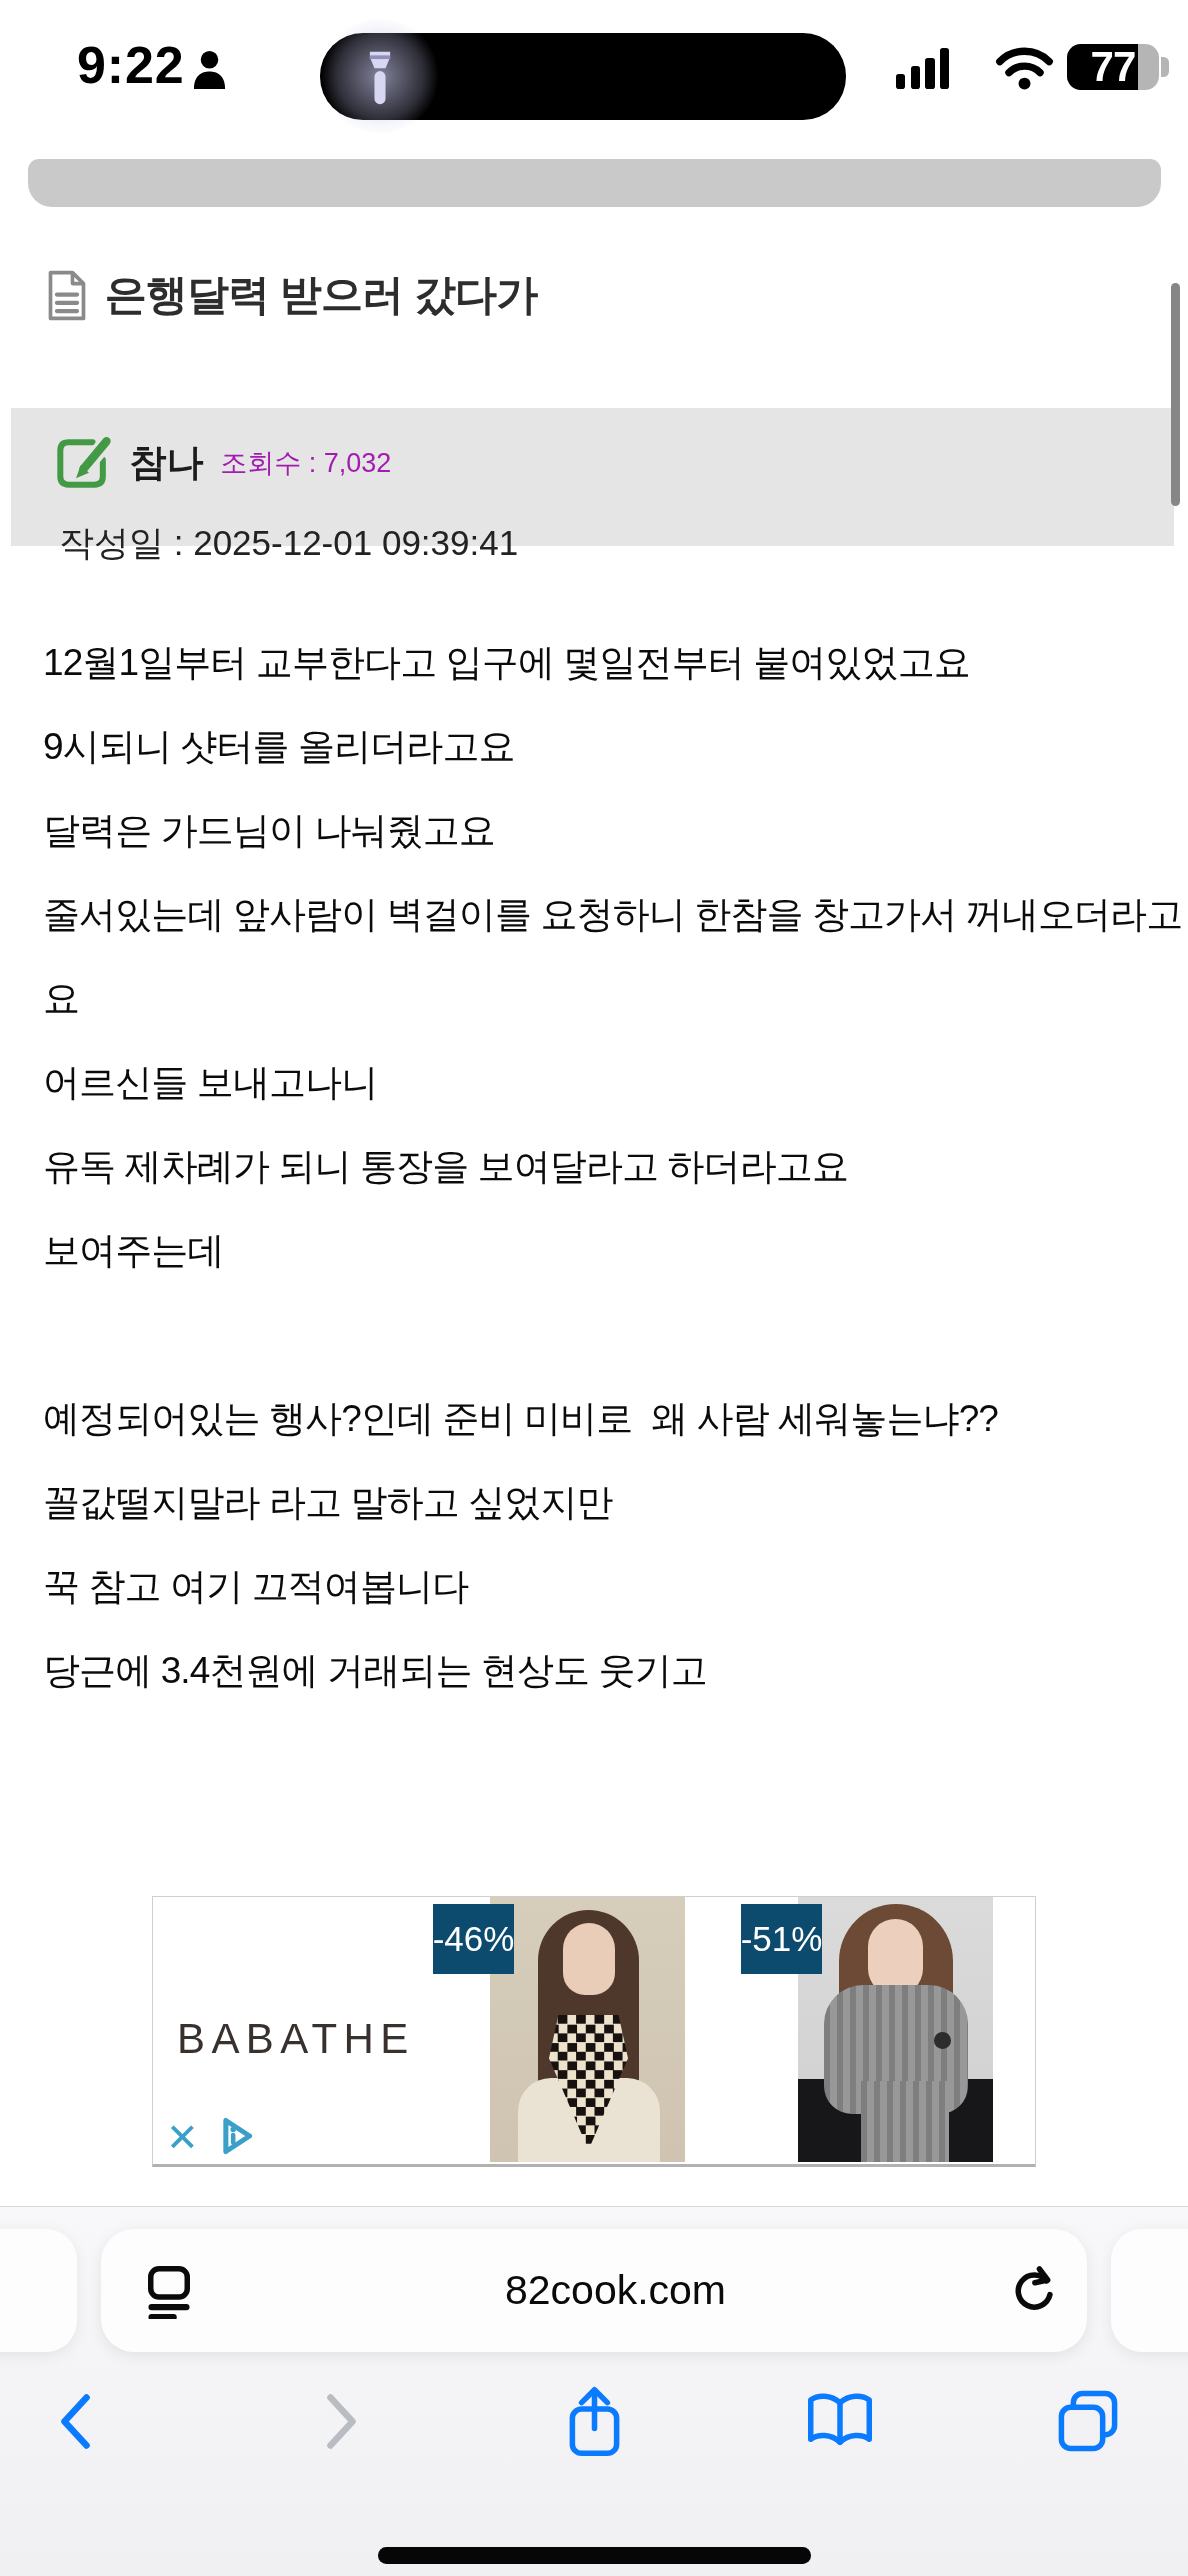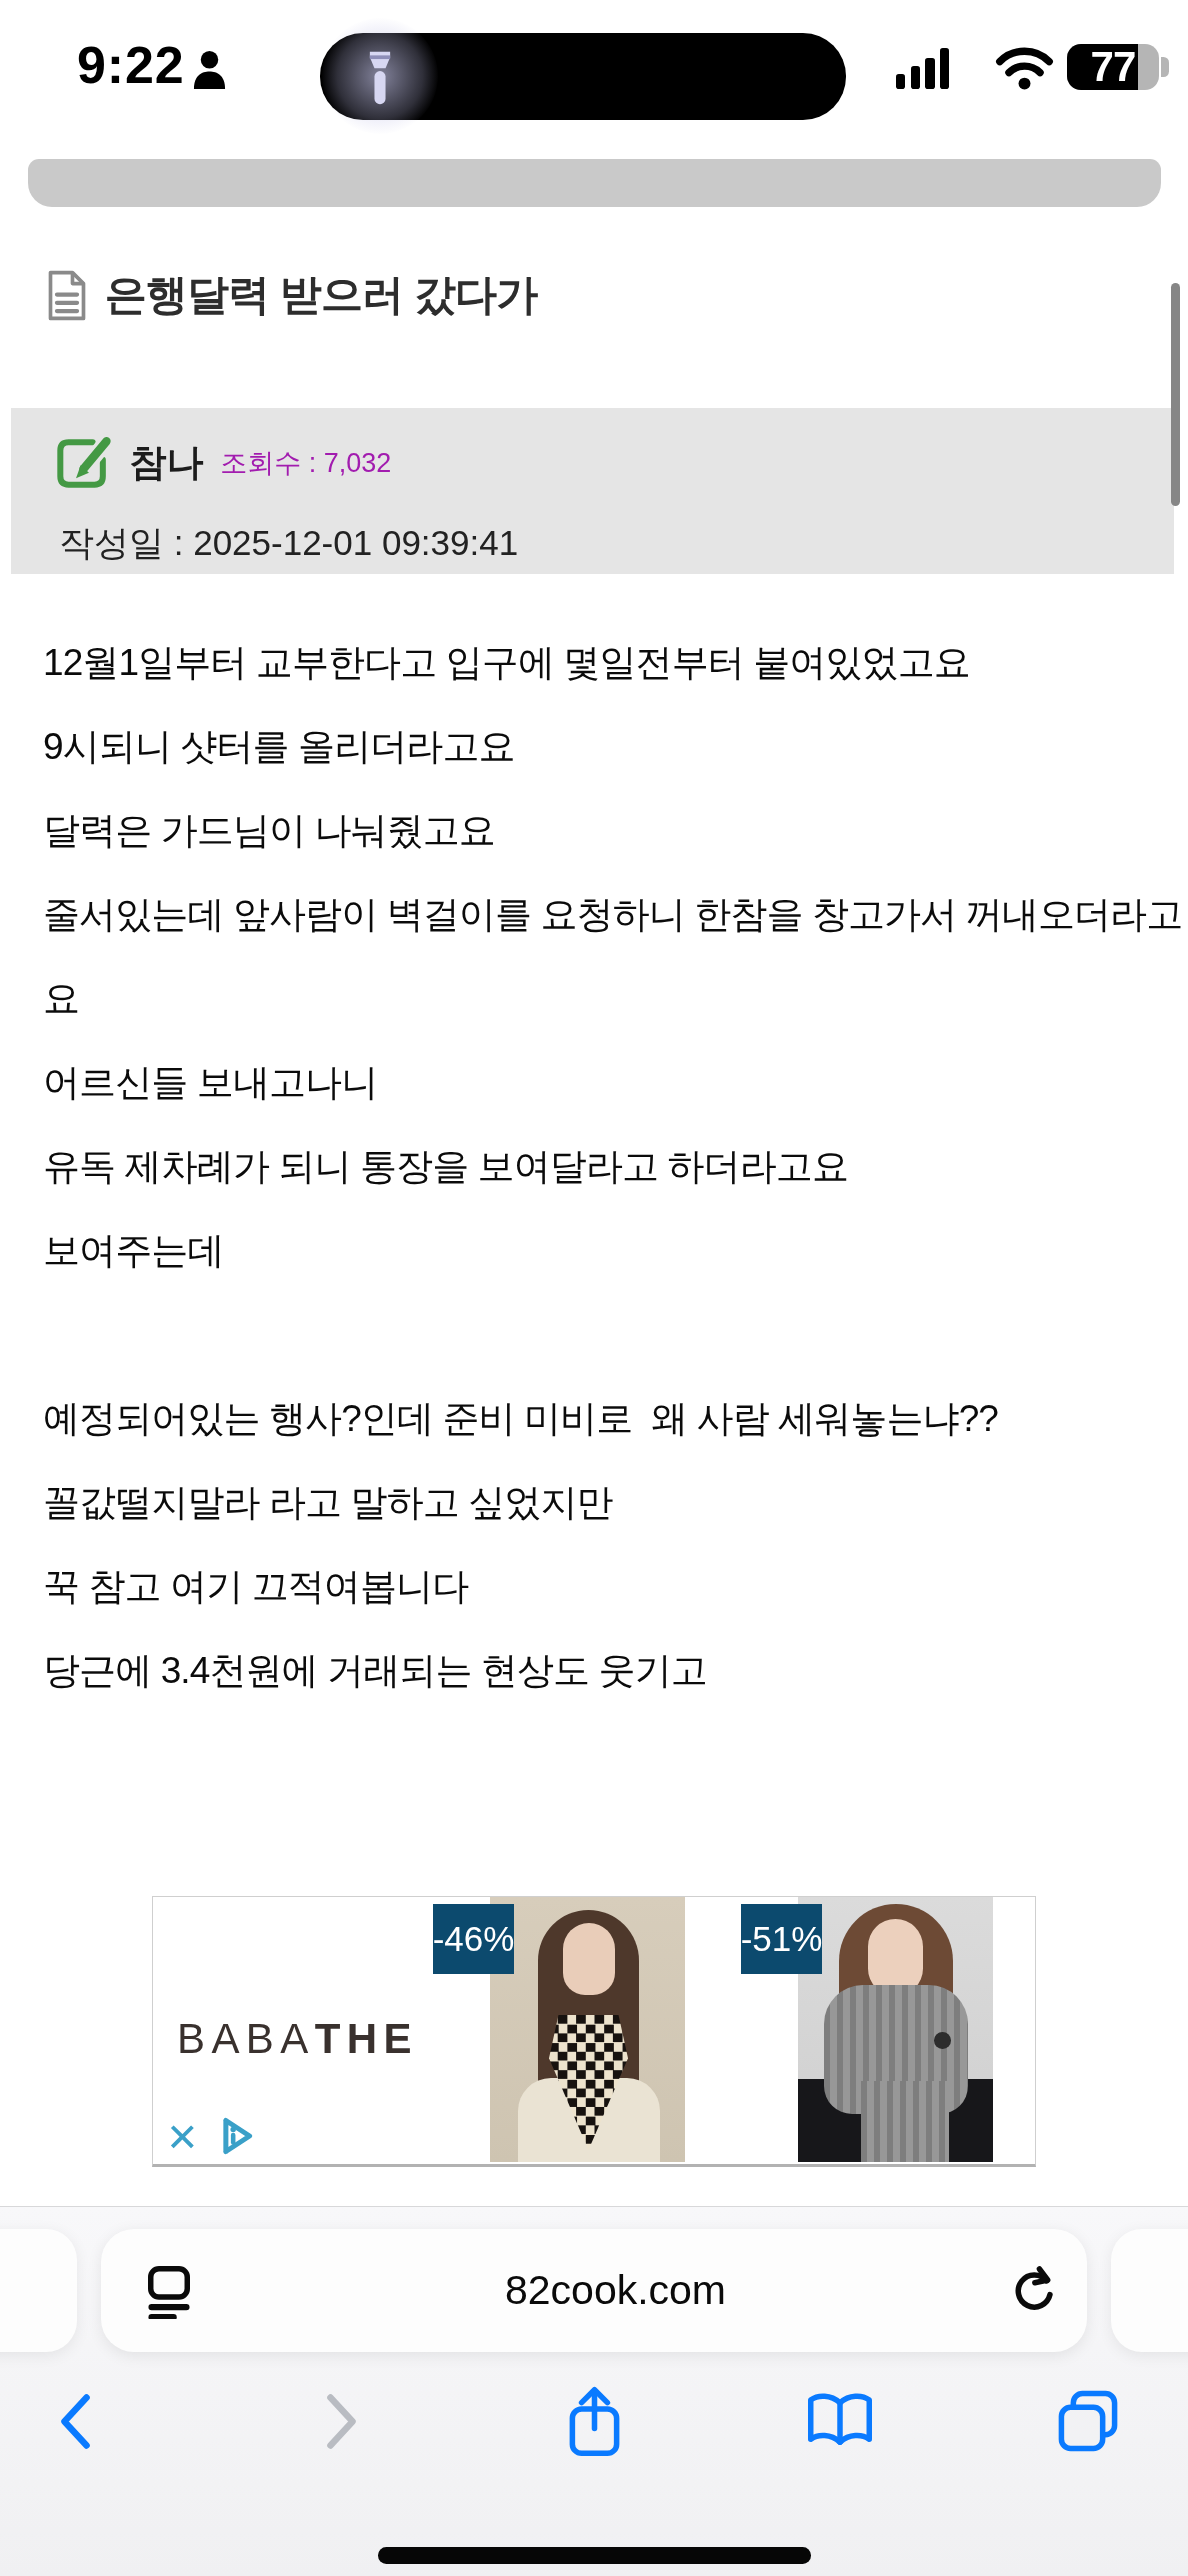--- a/index.html
+++ b/index.html
@@ -28,37 +28,37 @@
   .batt .pct{position:absolute;inset:0;display:flex;align-items:center;justify-content:center;
     color:#fff;font-size:42px;font-weight:700;letter-spacing:-0.9px;}
   .batt-nub{left:1161px;top:57px;width:8.3px;height:20px;background:#b5b5b5;border-radius:0 5.5px 5.5px 0;}
 
   
   .top-banner{left:28px;top:159px;width:1133px;height:48px;background:#c9c9c9;border-radius:11px 11px 24px 24px;}
 
   
   .title-row{left:44px;top:267px;display:flex;align-items:center;gap:14.7px;}
   .post-title{font-size:42px;font-weight:700;color:#2d2d2d;letter-spacing:-0.9px;}
-  .meta-box{left:11px;top:408px;width:1163px;height:166px;background:#e5e5e5;}
+  .meta-box{left:11px;top:408px;width:1163px;height:138px;background:#e5e5e5;}
   .meta-row1{position:absolute;left:41px;top:24px;display:flex;align-items:center;gap:16.6px;}
   .meta-author{font-size:37px;font-weight:700;color:#1c1c1c;}
   .meta-views{font-size:27px;color:#a21caf;}
   .meta-date{position:absolute;left:48px;top:112px;font-size:35px;color:#222;}
   .scrollbar{left:1171px;top:283px;width:9.2px;height:223px;background:#868686;border-radius:4.6px;}
 
   
   .body-text{left:43px;top:621px;width:1152px;}
   .body-line{height:84px;display:flex;align-items:center;font-size:37px;color:#0b0b0b;
     white-space:pre;letter-spacing:-0.9px;}
 
   
   .ad{left:152px;top:1896px;width:884px;height:271px;background:#fff;box-sizing:border-box;
     border:1.8px solid #cfcfcf;border-bottom:3.7px solid #b2b2b2;}
   .ad-logo{position:absolute;left:24px;top:118px;font-size:42px;letter-spacing:6.4px;color:#39312e;}
-  .ad-logo .bold{font-weight:700;}
+  .ad-logo .bold{font-weight:400;}
   .ad-close{position:absolute;left:13px;top:221px;font-size:39px;color:#3aa0c8;line-height:1;}
   .adchoices{position:absolute;left:61px;top:216px;}
   .product{position:absolute;top:0;width:195px;height:265px;overflow:hidden;}
   .prod1{left:337px;background:linear-gradient(#d7cdbb,#cec4b1);}
   .prod2{left:645px;background:linear-gradient(#dbdbdb,#cfcfcf);}
   .badge{position:absolute;top:7.4px;width:81px;height:70px;background:#0c4a6e;color:#fff;
     display:flex;align-items:center;justify-content:center;font-size:35px;z-index:3;}
   .badge1{left:280px;} .badge2{left:588px;}
   
   .p1-hair{position:absolute;left:48px;top:13px;width:101px;height:227px;background:#4e382b;border-radius:51px 51px 37px 37px;}

